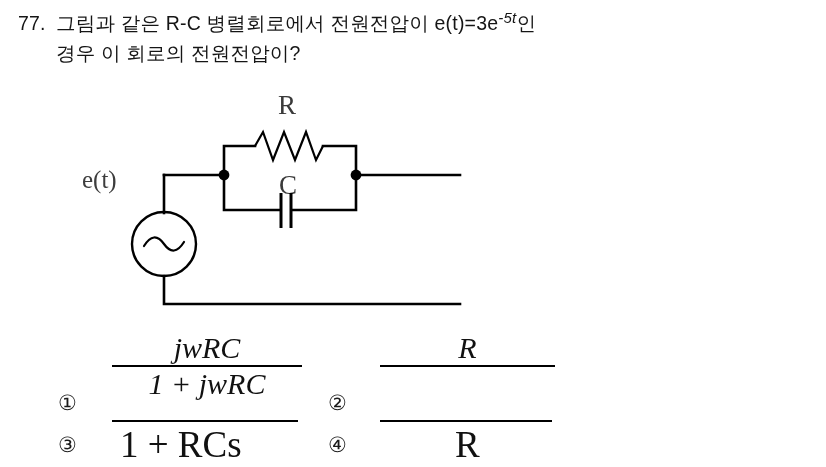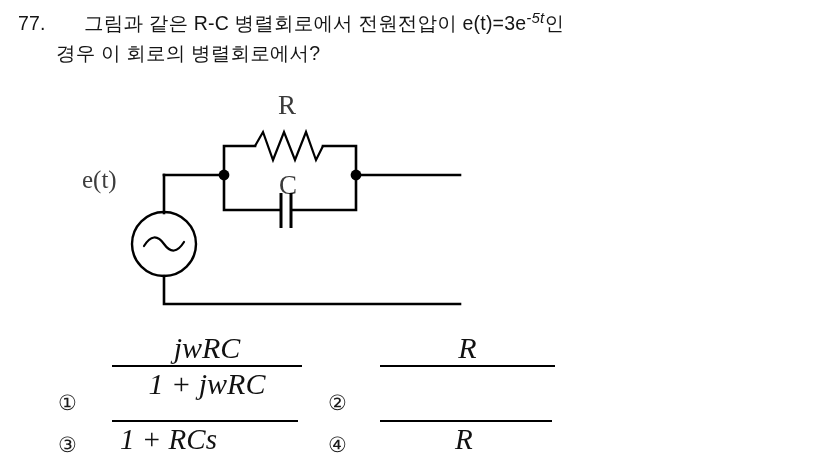--- a/index.html
+++ b/index.html
@@ -32,21 +32,20 @@
   }
   .q-num {
     display: inline-block;
     width: 38px;
   }
   .q-indent {
     padding-left: 38px;
   }
   .q-expr {
     font-family: "Liberation Sans", sans-serif;
-    margin-left: 28px;
   }
   .sup {
     font-size: 15px;
     vertical-align: super;
     line-height: 0;
     font-style: italic;
   }
 
   
   #circuit-figure {
@@ -134,38 +133,37 @@
   .frac .bar {
     border-bottom: 2.4px solid #000000;
     margin: 1px 0 1px 0;
   }
   .big {
     font-size: 30px;
   }
   .plain-expr {
     position: absolute;
     font-family: "Liberation Serif", serif;
-    font-style: italic;
-    font-size: 29px;
+    font-size: 37px;
     color: #111111;
     white-space: nowrap;
   }
   .longbar {
     position: absolute;
     border-bottom: 2.6px solid #000000;
   }
 </style>
 </head>
 <body>
 
 <div id="question-block">
   <div class="q-line">
     <span class="q-num">77.</span><span class="q-expr">그림과 같은 R-C 병렬회로에서 전원전압이 e(t)=3e</span><span class="sup">-5t</span><span>인</span>
   </div>
-  <div class="q-line q-indent">경우 이 회로의 병렬회로에서?</div>
+  <div class="q-line q-indent">경우 이 회로의 전원전압이?</div>
 </div>
 
 <div id="circuit-figure">
   <svg width="440" height="230" viewBox="0 0 440 230" xmlns="http://www.w3.org/2000/svg">
 
     <text class="comp-label" x="227" y="26" text-anchor="middle">R</text>
 
     <path class="wire" d="M 164 87 L 164 58 L 195 58"></path>
 
     <polyline class="wire-thin" points="195,58 203,44 213,72 224,44 235,72 246,44 256,72 263,58"></polyline>

